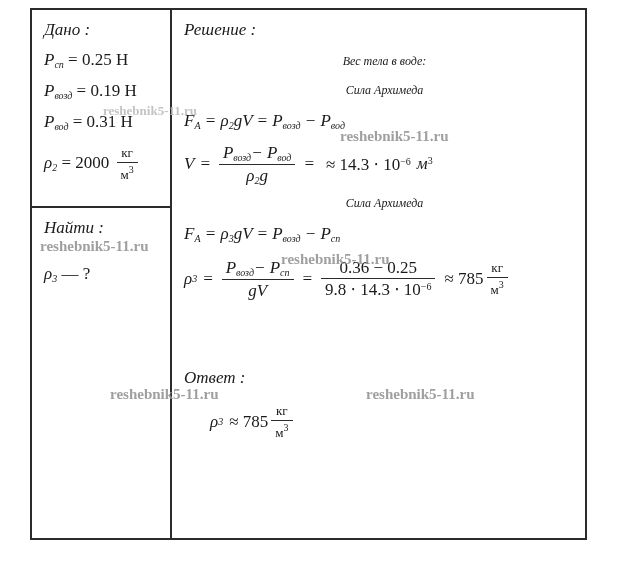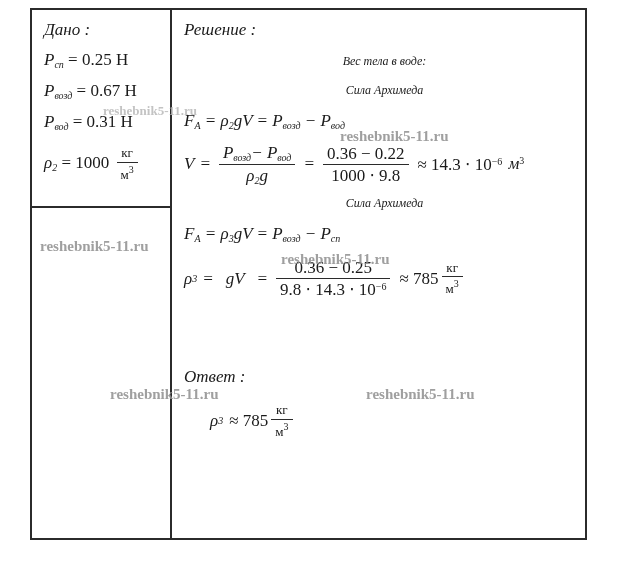--- a/index.html
+++ b/index.html
@@ -141,38 +141,45 @@
     <div class="given-block">
       <div class="hdr">Дано :</div>
 
       <div class="line">
         <span>P</span><sub>cп</sub>
         <span class="rm">= 0.25 Н</span>
       </div>
 
       <div class="line">
         <span>P</span><sub>возд</sub>
-        <span class="rm">= 0.67 Н</span>
+        <span class="rm">= 0.19 Н</span>
       </div>
 
       <div class="line">
         <span>P</span><sub>вод</sub>
         <span class="rm">= 0.31 Н</span>
       </div>
 
       <div class="line" style="margin-top:14px;">
         <span>ρ</span><sub>2</sub>
-        <span class="rm">= 1000</span>
+        <span class="rm">= 2000</span>
         <span class="frac small rm">
           <span class="num">кг</span>
           <span class="den"><span>м</span><sup>3</sup></span>
         </span>
       </div>
     </div>
 
+    <div class="find-block">
+      <div class="hdr">Найти :</div>
+      <div class="line" style="margin-top:26px;">
+        <span>ρ</span><sub>3</sub>
+        <span class="rm">— ?</span>
+      </div>
+    </div>
 
   </div>
 
   <div class="col-right">
 
     <div class="hdr" style="margin-bottom:14px;">Решение :</div>
 
     <div class="text-line" style="margin-bottom:14px;">Вес тела в воде:</div>
 
 
@@ -186,42 +193,39 @@
     </div>
 
     <div class="big-eq">
       <span>V</span>
       <span style="margin:0 5px;">=</span>
       <span class="frac">
         <span class="num"><span>P</span><sub>возд</sub><span>− P</span><sub>вод</sub></span>
         <span class="den"><span>ρ</span><sub>2</sub><span>g</span></span>
       </span>
       <span style="margin:0 5px;">=</span>
-      <span class="frac rm">
-        <span class="num">0.36 − 0.22</span>
-        <span class="den">1000 ⋅ 9.8</span>
-      </span>
       <span class="rm" style="margin-left:6px;"><span>≈ 14.3 ⋅ 10</span><sup>−6</sup></span>
       <span style="margin-left:6px;"><span>м</span><sup>3</sup></span>
     </div>
 
     <div class="text-line" style="margin:10px 0 13px 0;">Сила Архимеда</div>
 
     <div class="eq" style="margin-bottom:14px;">
       <span>F</span><sub>A</sub>
       <span>= ρ</span><sub>3</sub><span>gV</span>
       <span>= P</span><sub>возд</sub>
       <span>− P</span><sub>cп</sub>
     </div>
 
     <div class="big-eq">
       <span>ρ</span>
         <sub>3</sub>
       <span style="margin:0 5px;">=</span>
       <span class="frac">
+        <span class="num"><span>P</span><sub>возд</sub><span>− P</span><sub>cп</sub></span>
         <span class="den">gV</span>
       </span>
       <span style="margin:0 5px;">=</span>
       <span class="frac rm">
         <span class="num">0.36 − 0.25</span>
         <span class="den"><span>9.8 ⋅ 14.3 ⋅ 10</span><sup>−6</sup></span>
       </span>
       <span class="rm" style="margin-left:6px;">≈ 785</span>
       <span class="frac small rm">
         <span class="num">кг</span>

